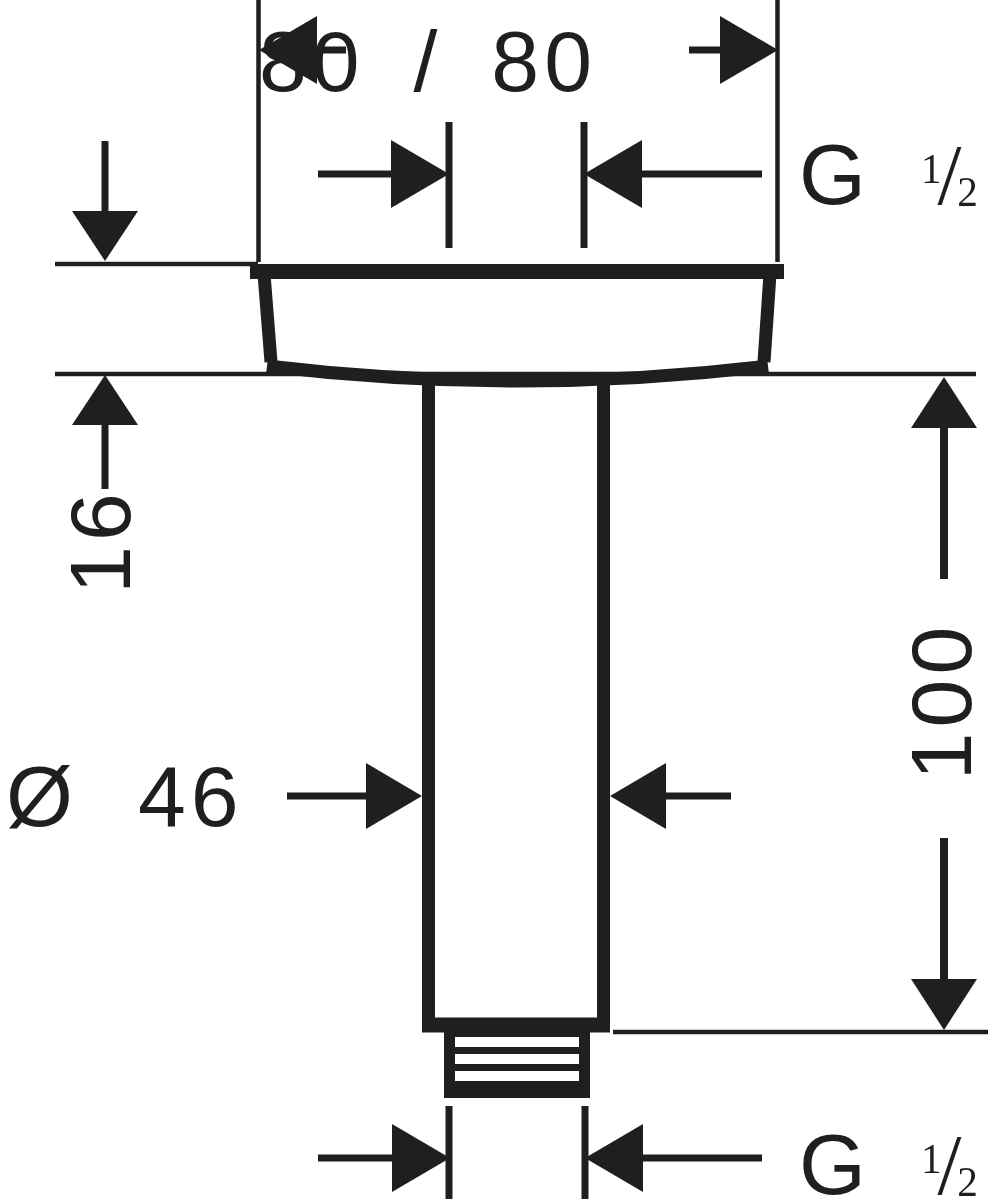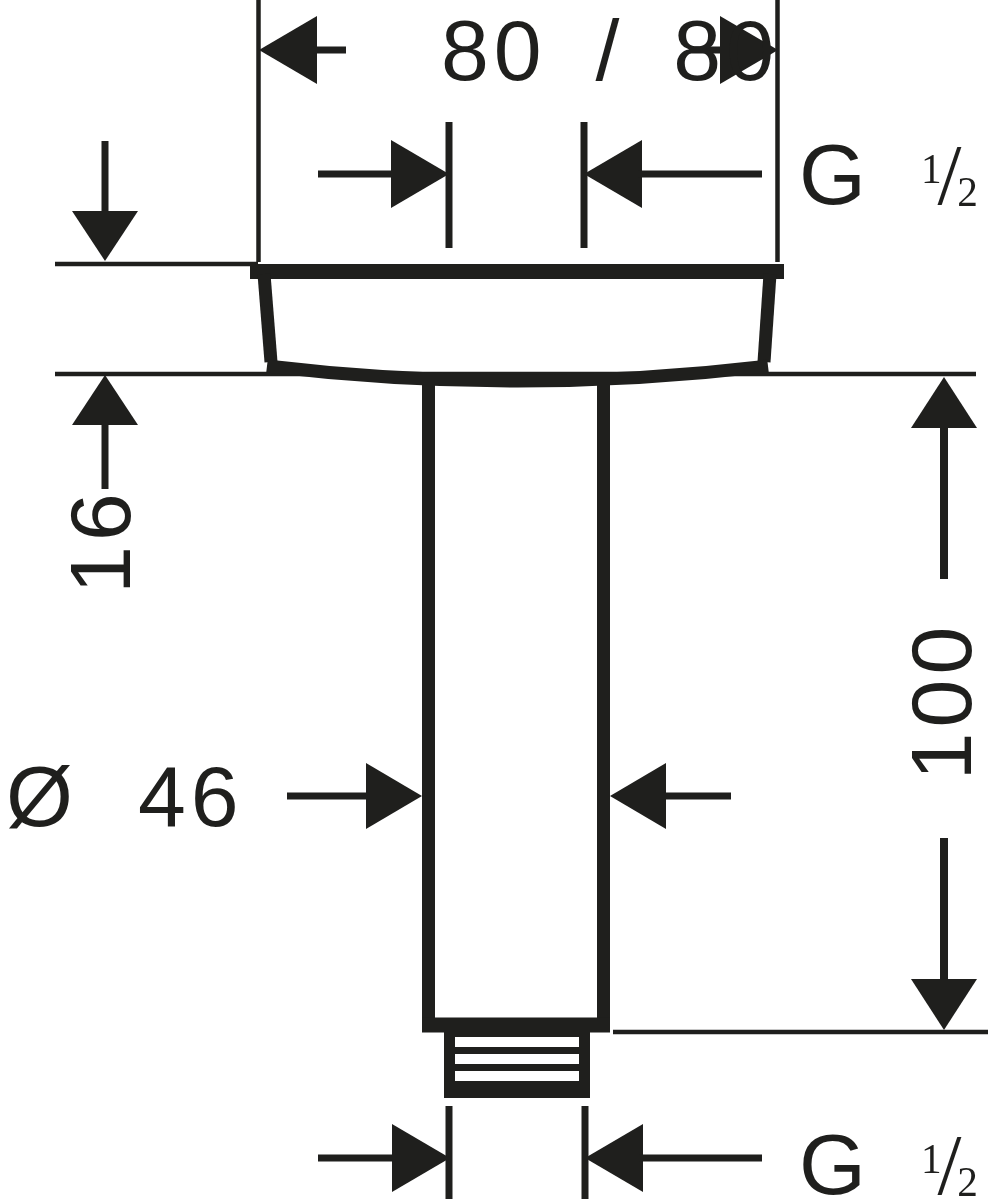--- a/index.html
+++ b/index.html
@@ -19,21 +19,21 @@
   .wh { fill: var(--bg); stroke: none; }
 
   .dim-label {
     position: absolute;
     font-size: 86px;
     line-height: 1;
     letter-spacing: 5px;
     white-space: nowrap;
     color: var(--ink);
   }
-  .label-plate-width { left: 259px; top: 7px; width: 520px; text-align: right; word-spacing: 20px; }
+  .label-plate-width { left: 259px; top: 18px; width: 520px; text-align: left; word-spacing: 20px; }
   .label-thread-top { left: 799px; top: 131px; }
   .label-height-16 { left: 100px; top: 541px; transform: translate(-50%,-50%) rotate(-90deg); }
   .label-diameter { left: 6px; top: 753px; }
   .label-diameter .dia-symbol { margin-right: 60px; }
   .label-length-100 { left: 941px; top: 701px; transform: translate(-50%,-50%) rotate(-90deg); }
   .label-thread-bottom { left: 799px; top: 1121px; }
 
   .frac { display: inline-block; margin-left: 50px; letter-spacing: 0; font-family: Liberation Serif, serif; }
   .frac .num { font-size: 0.48em; vertical-align: 0.52em; margin-right: -0.10em; }
   .frac .slash { font-size: 1.0em; }

